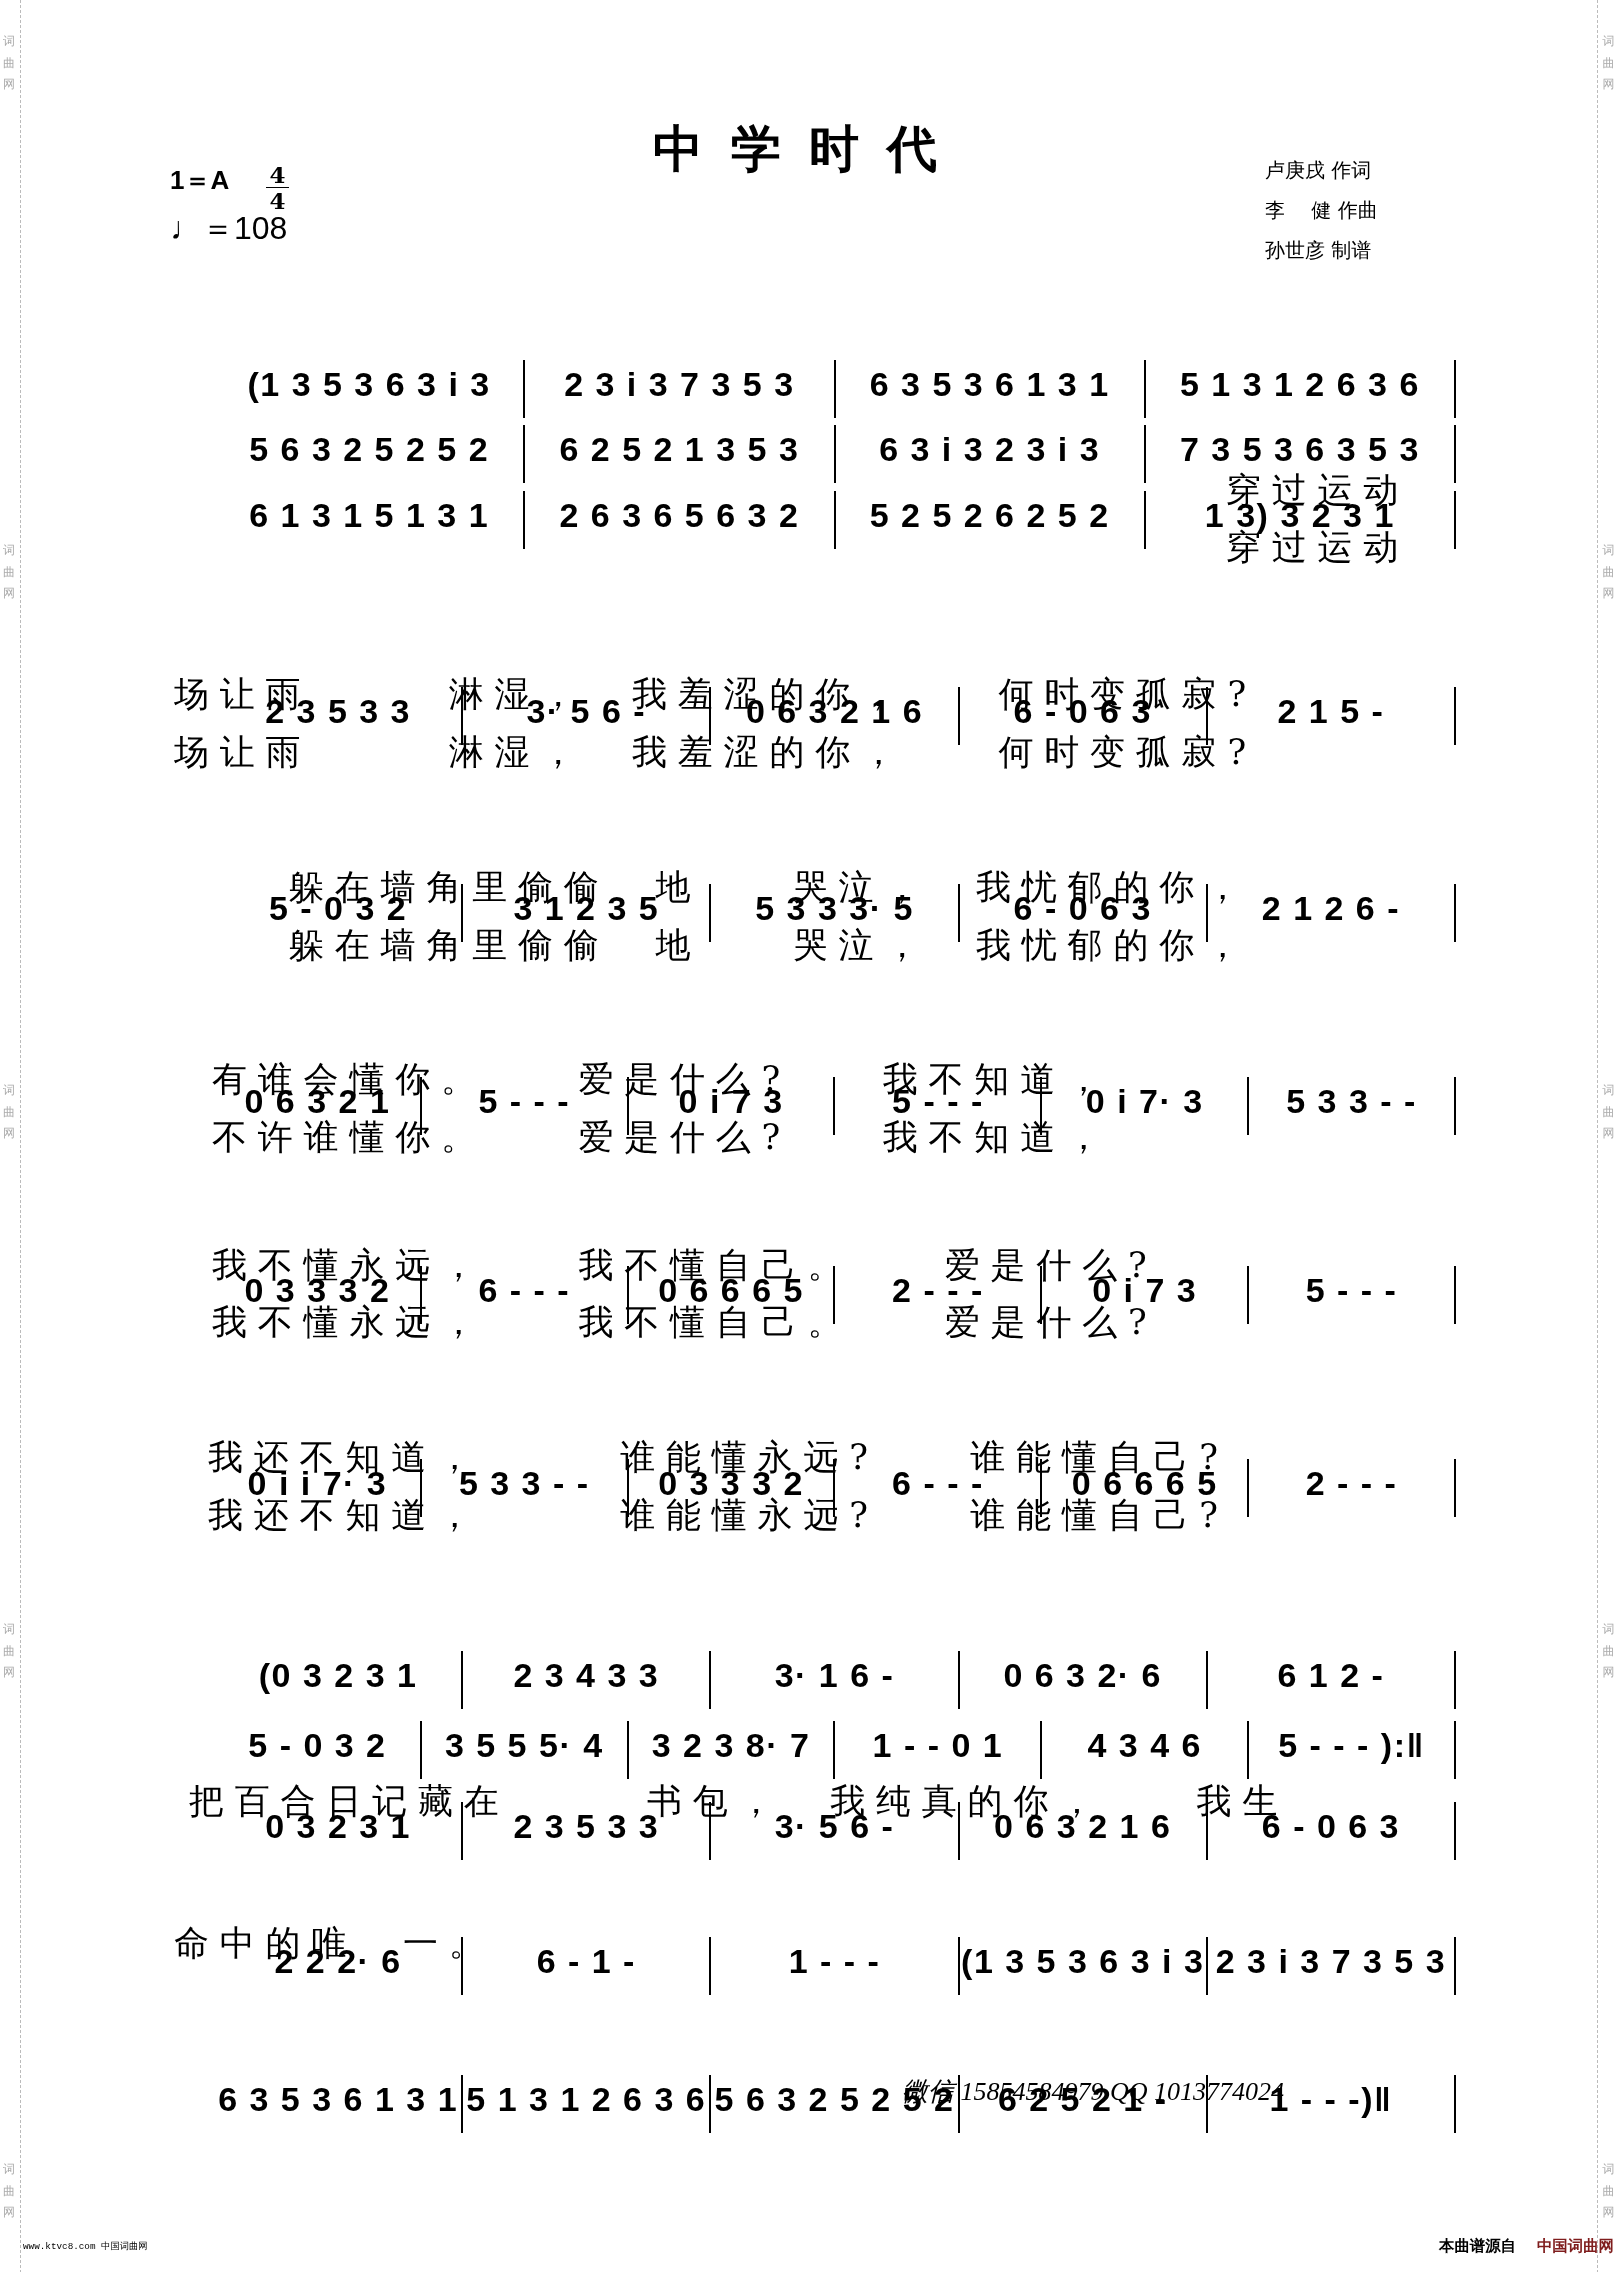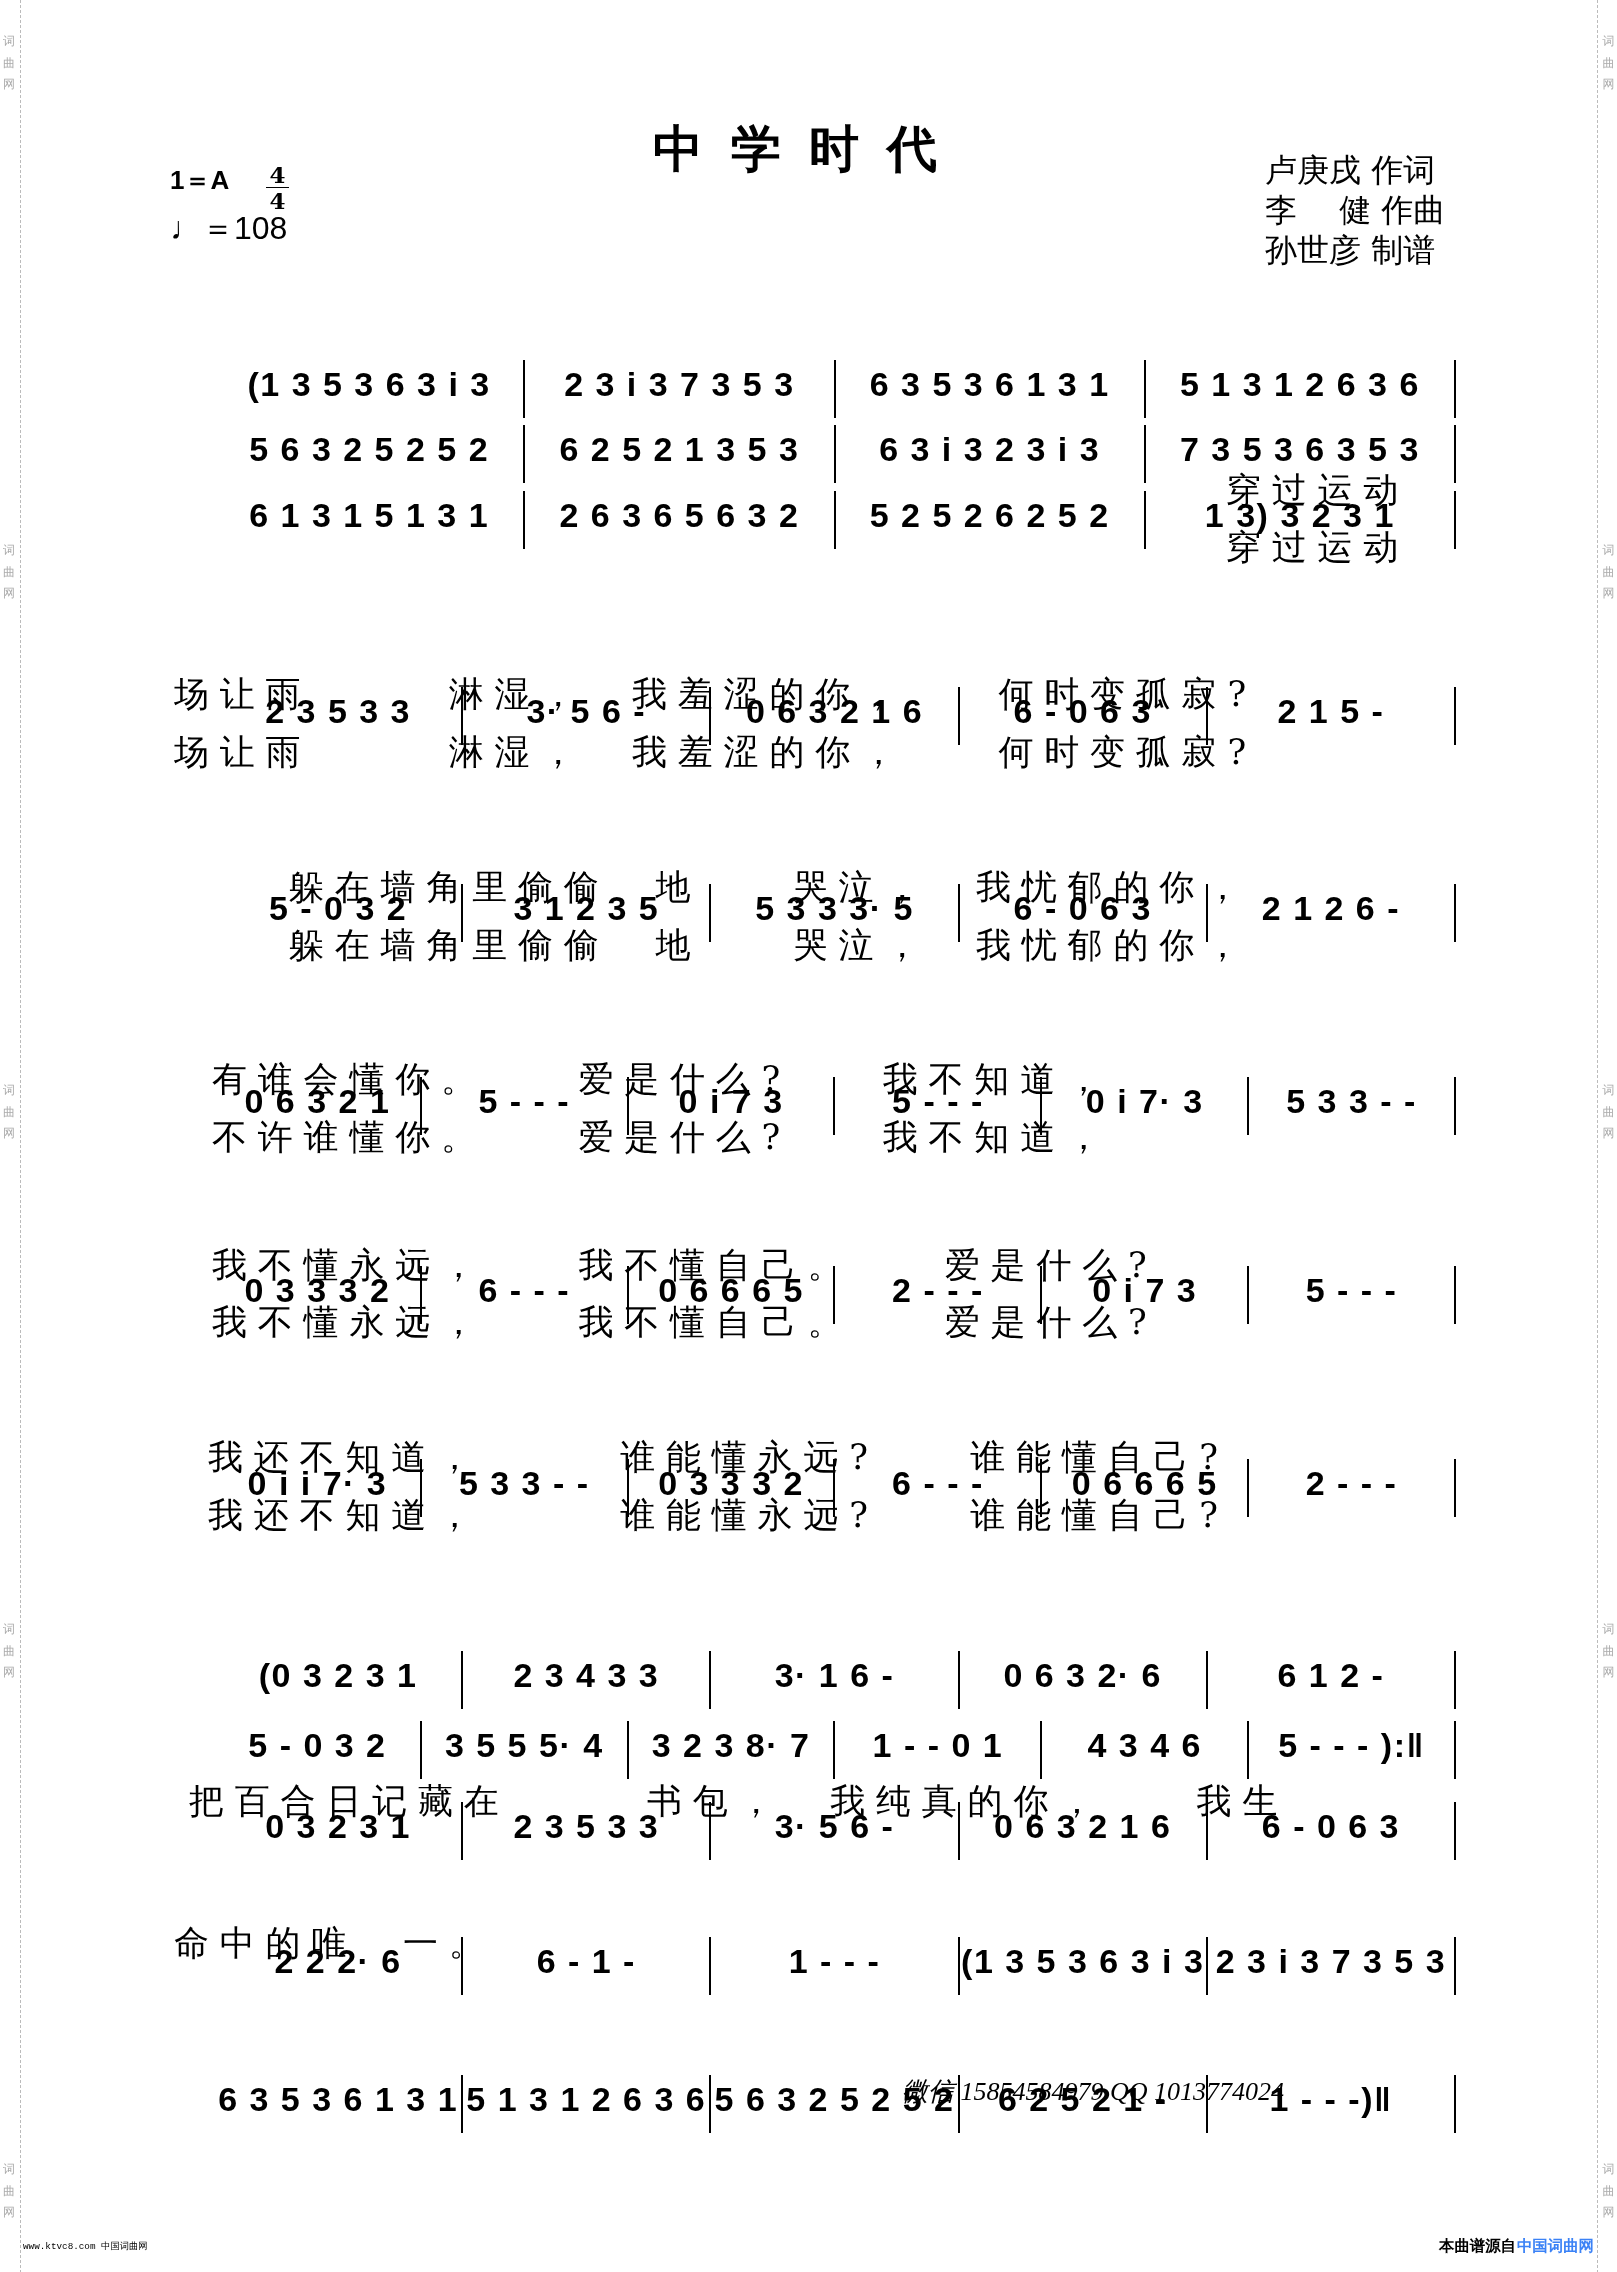--- a/index.html
+++ b/index.html
@@ -13,35 +13,35 @@
   .side-rail.right .rail-text { left:4.6px; }
 
   .title { position:absolute; left:0; right:0; top:116px; text-align:center;
            font-family:"DejaVu Serif", serif; font-size:50px; font-weight:bold; letter-spacing:28px; }
   .key { position:absolute; left:170px; top:163px; font-size:26px; font-weight:bold; }
   .timesig { position:absolute; left:266px; top:163px; font-family:"DejaVu Serif",serif; font-weight:bold;
              font-size:23px; line-height:23px; text-align:center; width:23px; }
   .timesig .bar { border-top:1.5px solid #000; margin:0.8px 0; }
   .tempo { position:absolute; left:170px; top:207px; font-size:32px; }
   .credits { position:absolute; left:1265px; top:150px; font-family:"DejaVu Serif",serif;
-             font-size:32px; line-height:40px; }
+             font-size:20px; line-height:40px; }
   .credits div { white-space:pre; }
 
   .row { position:absolute; left:168px; width:1288px; font-family:"Liberation Sans Narrow","Liberation Sans",sans-serif;
          font-size:34px; font-weight:bold; letter-spacing:1.5px; white-space:pre; }
   .notes { display:flex; align-items:flex-end; height:62px;margin-left:47px; }
   .notes span.m { flex:1; text-align:center; border-right:2.3px solid #000; padding-bottom:9.3px; height:49px; line-height:49px; }
   .notes span.m:last-child { border-right:2.3px solid #000; }
   .lyric { position:absolute; font-family:"DejaVu Serif",serif; font-size:35px; letter-spacing:10.8px; white-space:pre; }
 
   .contact { position:absolute; left:902px; top:2074px; font-family:"Liberation Serif",serif;
              font-style:italic; font-size:26px; }
   .footer-left { position:absolute; left:23px; top:2240px; font-size:9.3px; font-family:"Liberation Mono",monospace; }
   .footer-right { position:absolute; left:1439px; top:2236px; font-size:15.4px; font-weight:bold; }
-  .footer-right .brand { color:#3b82f6; margin-left:1px; }
+  .footer-right .brand { color:#7f1d1d; margin-left:21px; }
 </style>
 </head>
 <body>
 
 <div class="side-rail left">
   <div class="rail-text" style="top:31px">词曲网</div>
   <div class="rail-text" style="top:540px">词曲网</div>
   <div class="rail-text" style="top:1080px">词曲网</div>
   <div class="rail-text" style="top:1619px">词曲网</div>
   <div class="rail-text" style="top:2159px">词曲网</div>

